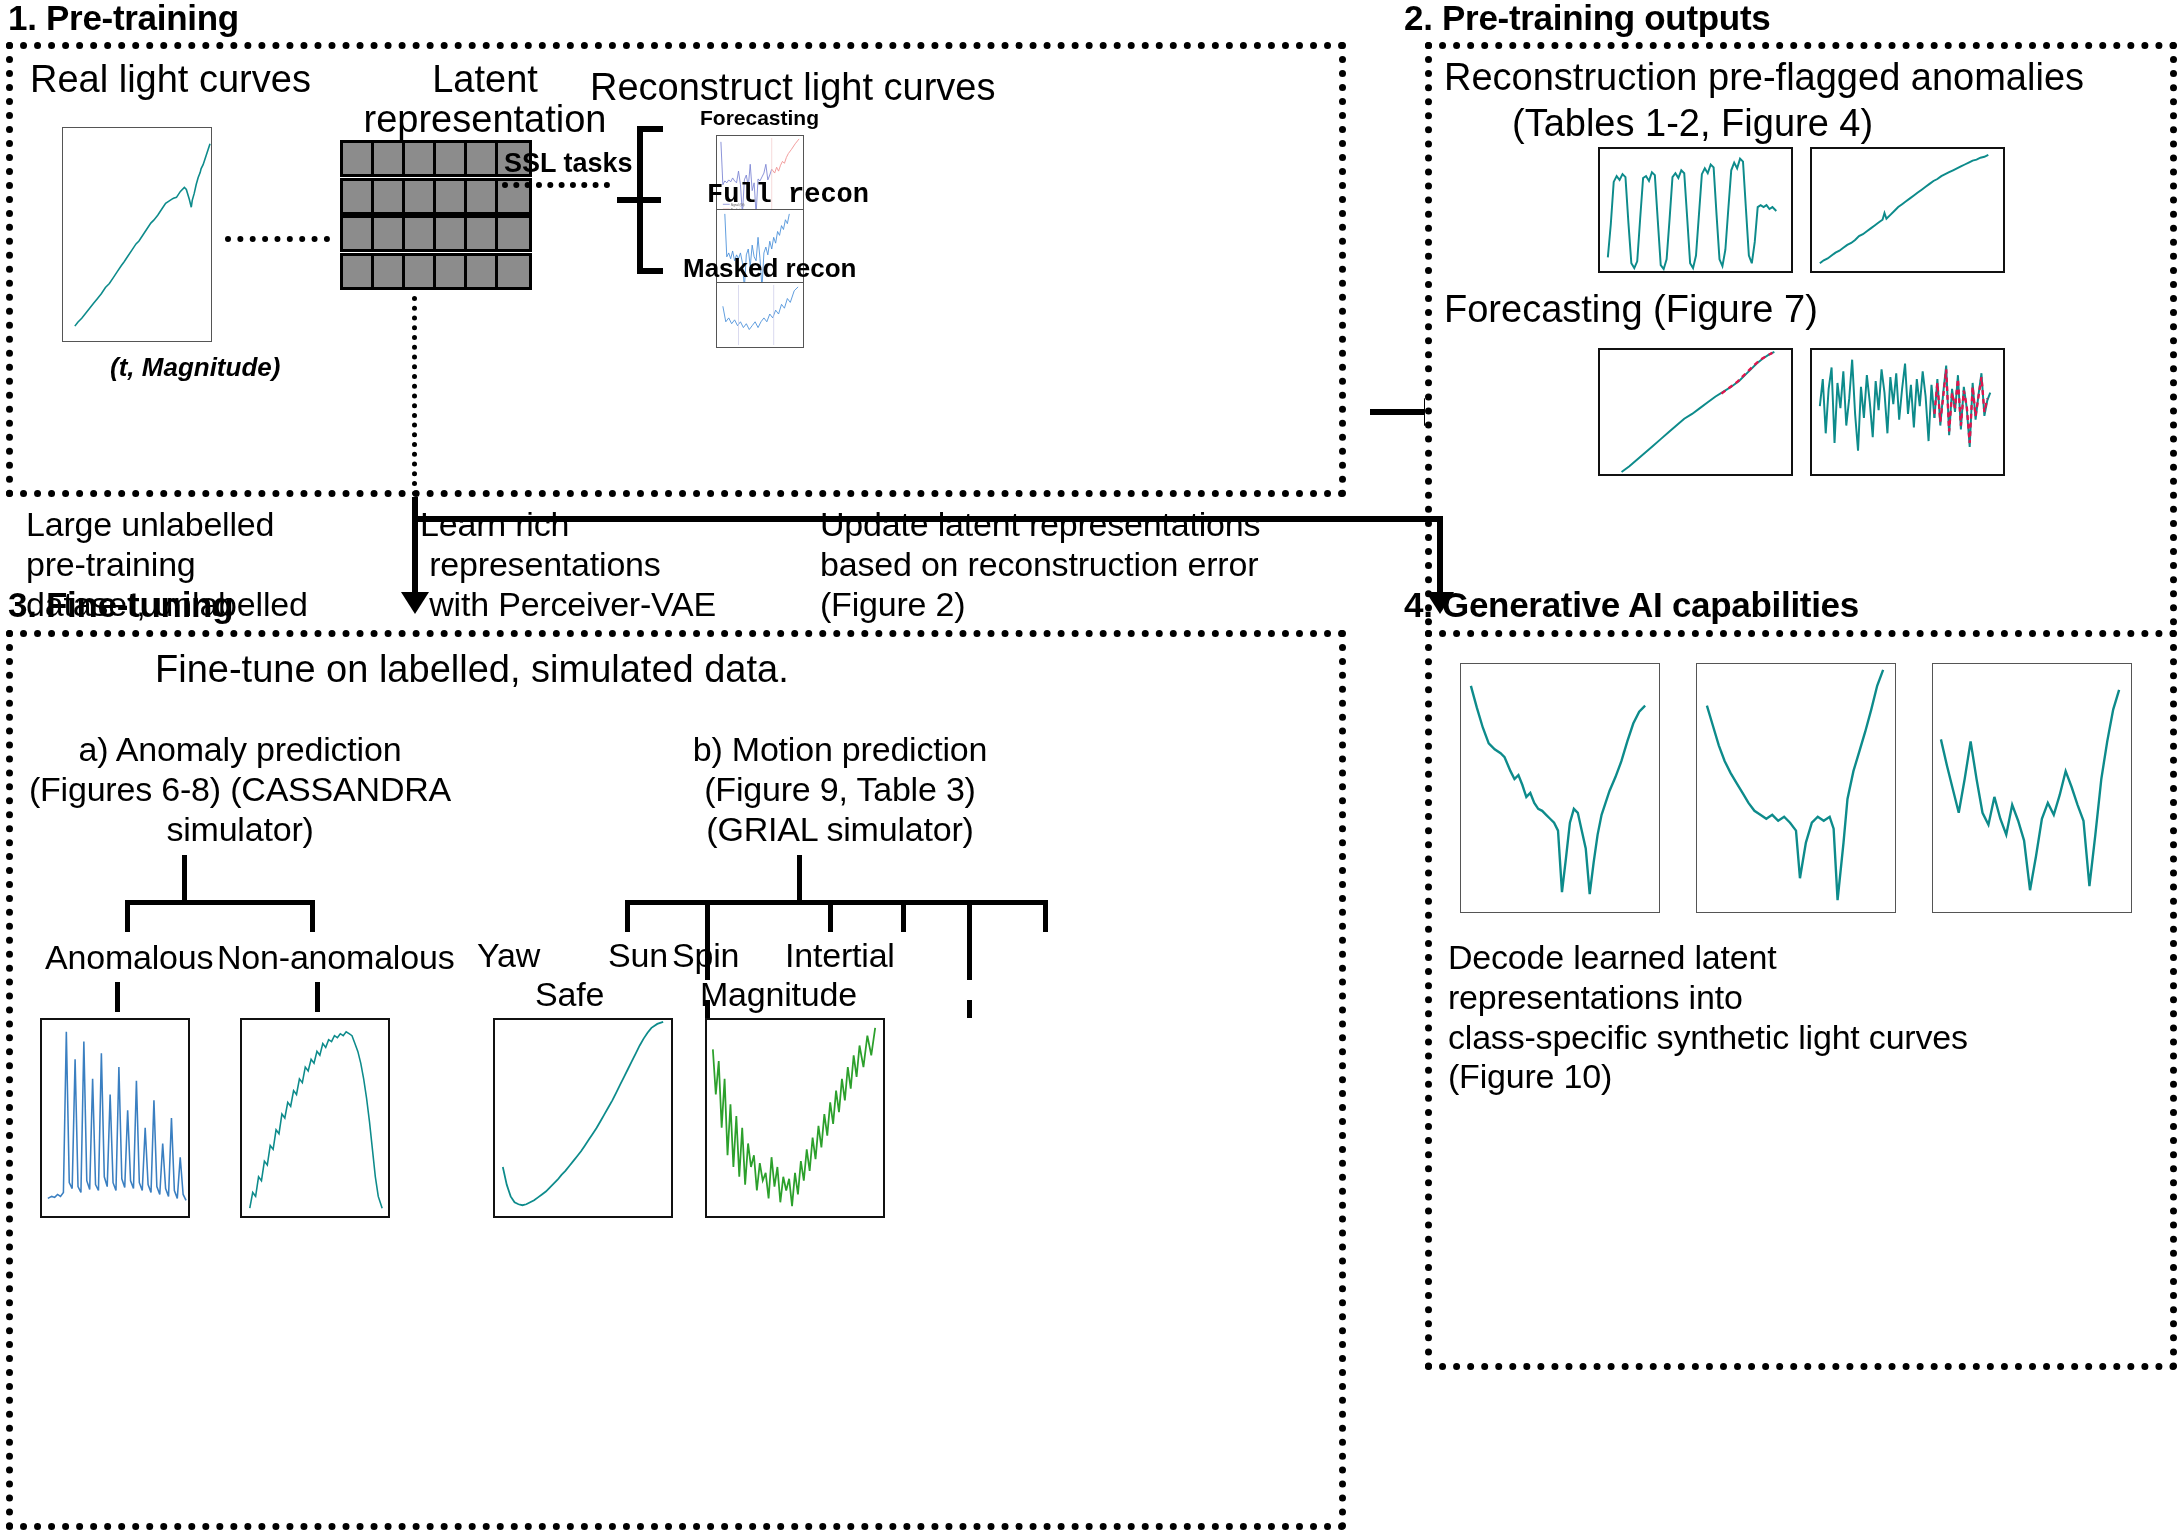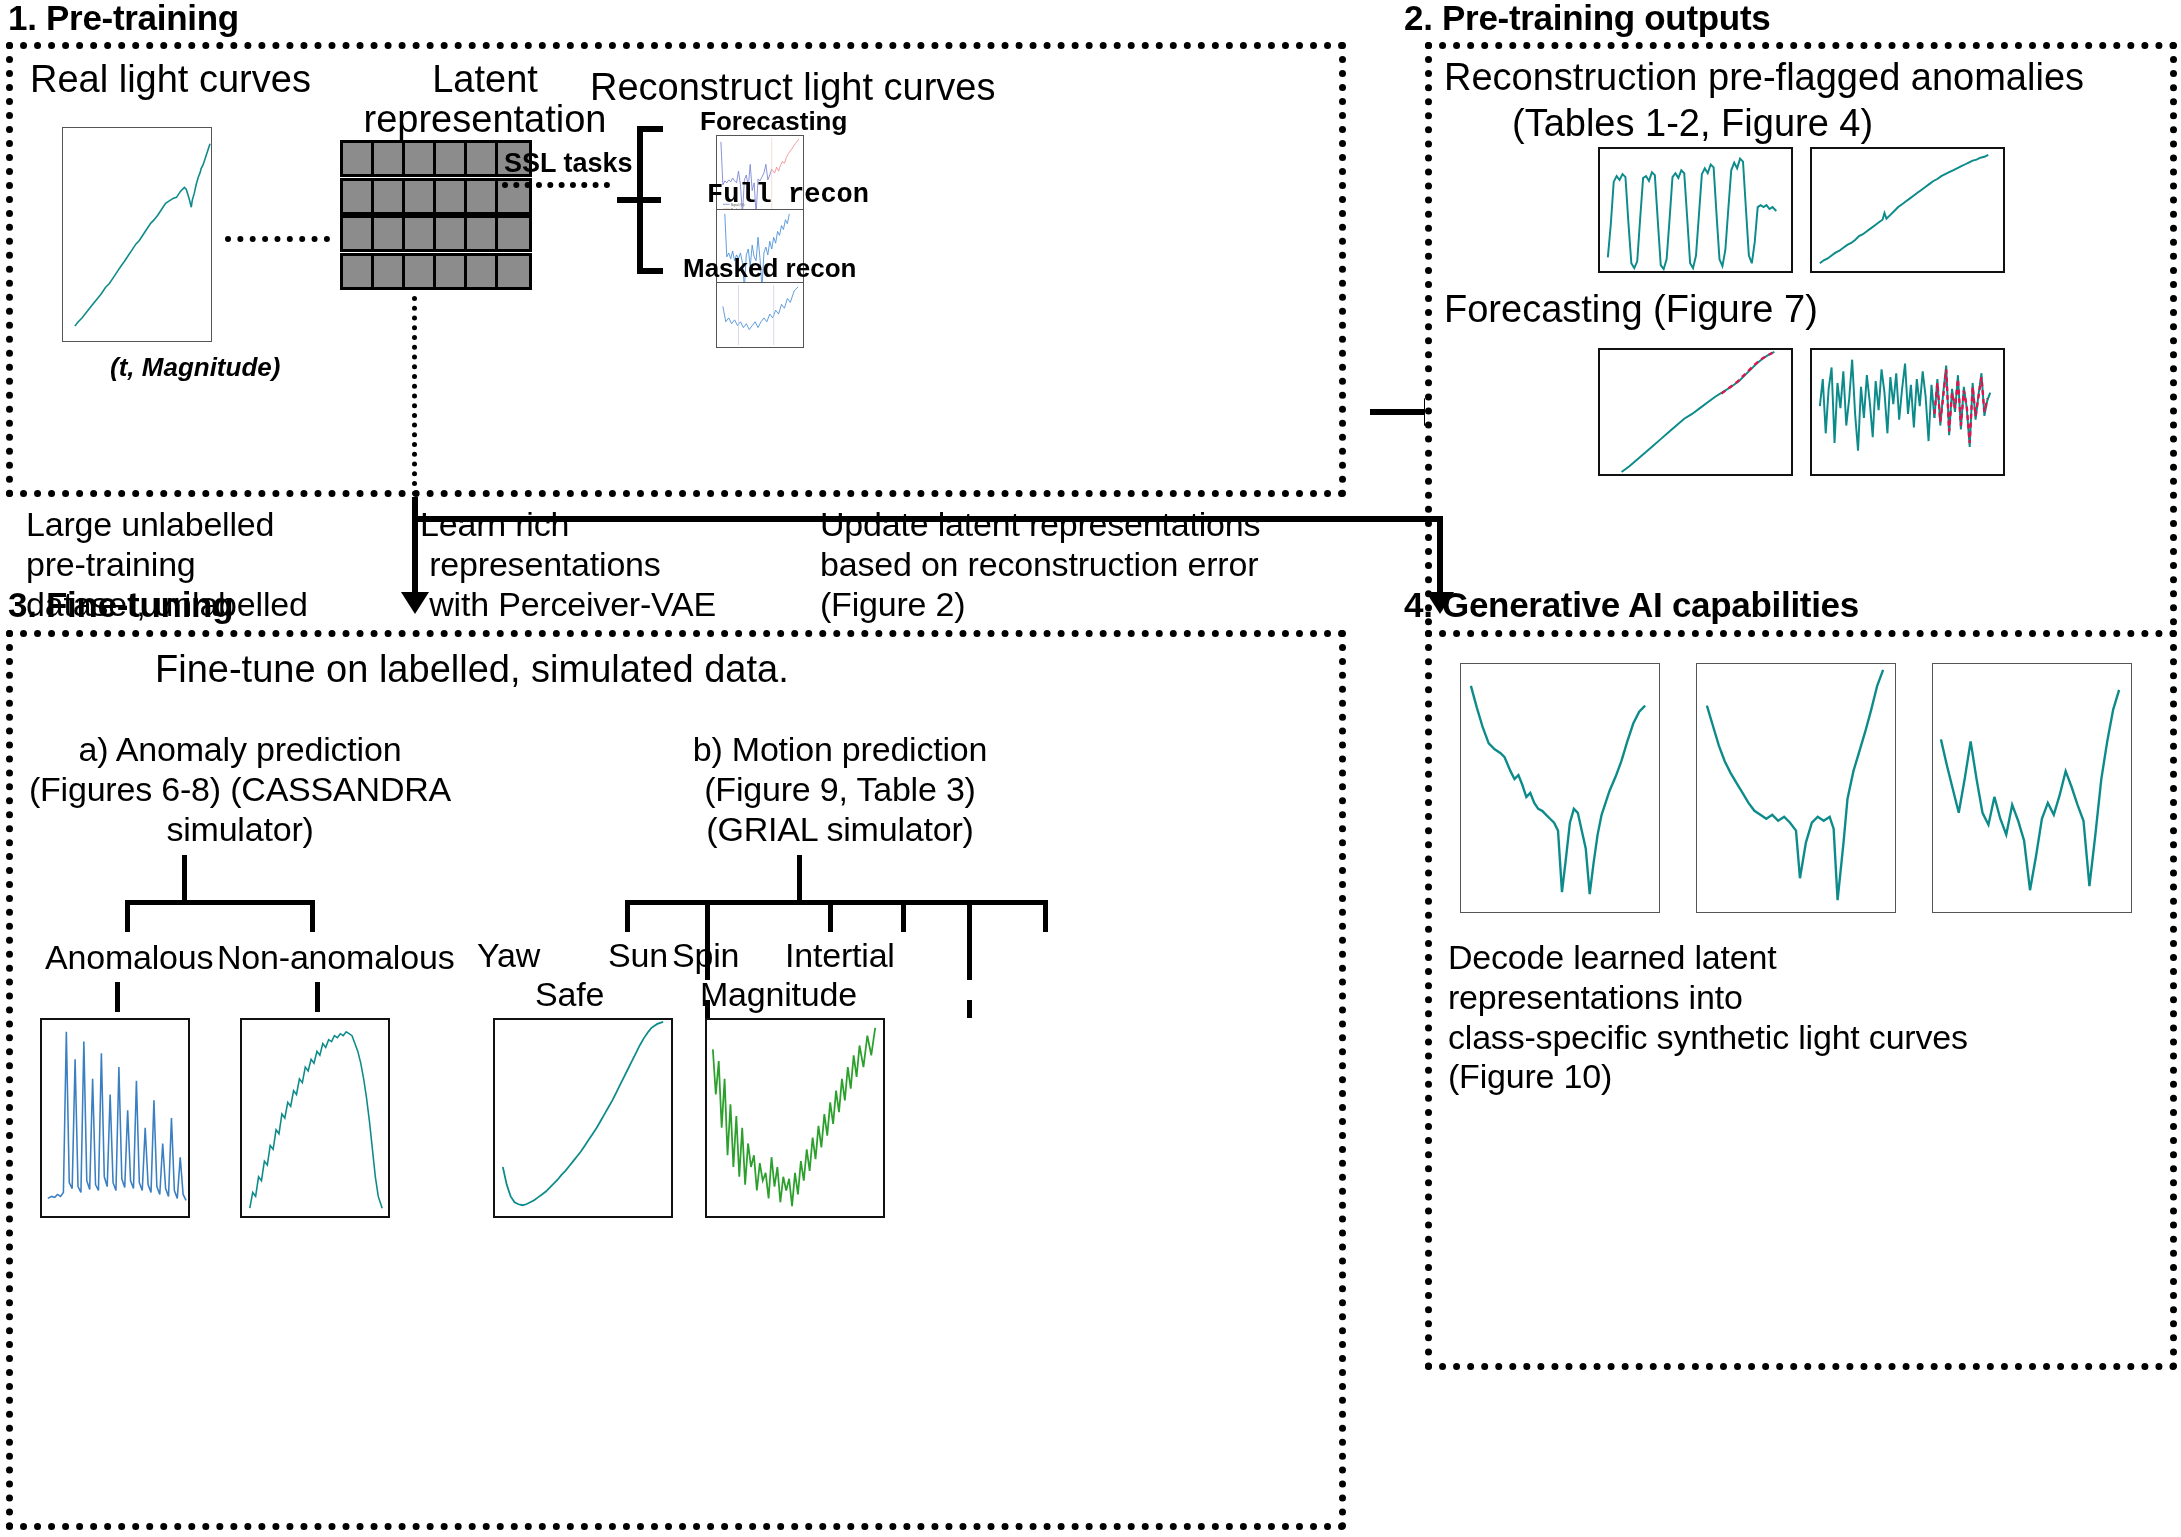--- a/index.html
+++ b/index.html
@@ -105,21 +105,21 @@
 <div class="abs" style="left:412px;top:296px;width:0;height:200px;border-left:5px dotted #000;"></div>
 
 <div class="abs bold-sm" style="left:504px;top:148px;font-size:27px;">SSL tasks</div>
 <div class="hdots" style="left:502px;top:182px;width:108px;"></div>
 
 <div class="line" style="left:637px;top:126px;width:6px;height:148px;"></div>
 <div class="line" style="left:637px;top:126px;width:26px;height:6px;"></div>
 <div class="line" style="left:617px;top:197px;width:44px;height:6px;"></div>
 <div class="line" style="left:637px;top:268px;width:26px;height:6px;"></div>
 
-<div class="abs bold-sm" style="left:700px;top:106px;font-size:26px;text-align:center;">Forecasting</div>
+<div class="abs bold-sm" style="left:700px;top:106px;font-size:21px;text-align:center;">Forecasting</div>
 <div class="plotbox thin" style="left:716px;top:135px;width:88px;height:82px;">
   <svg viewBox="0 0 88 82" preserveAspectRatio="none">
     <polyline fill="none" stroke="#7b85d4" stroke-width="0.9" points="4,6 6,50 8,46 10,48 12,45 14,47 16,43 18,46 20,48 22,36 24,50 26,80 28,45 30,40 32,52 34,29 36,56 38,48 40,80 42,44 44,46 46,42 48,38 50,29 52,45 54,40 56,34"></polyline>
     <polyline fill="none" stroke="#f09090" stroke-width="0.9" points="56,34 59,38 61,32 63,36 65,30 67,26 69,28 71,22 73,18 76,14 80,8 84,3"></polyline>
     <line x1="56" y1="2" x2="56" y2="80" stroke="#f0c0c0" stroke-width="0.6"></line>
     <line x1="6" y1="70" x2="13" y2="70" stroke="#7b85d4" stroke-width="0.8"></line>
     <text x="14" y="71.5" class="ticklbl" style="font-size:3px">Signal (Gt)</text>
     <line x1="6" y1="75" x2="13" y2="75" stroke="#f09090" stroke-width="0.8"></line>
     <text x="14" y="76.5" class="ticklbl" style="font-size:3px">Prediction</text>
   </svg>

